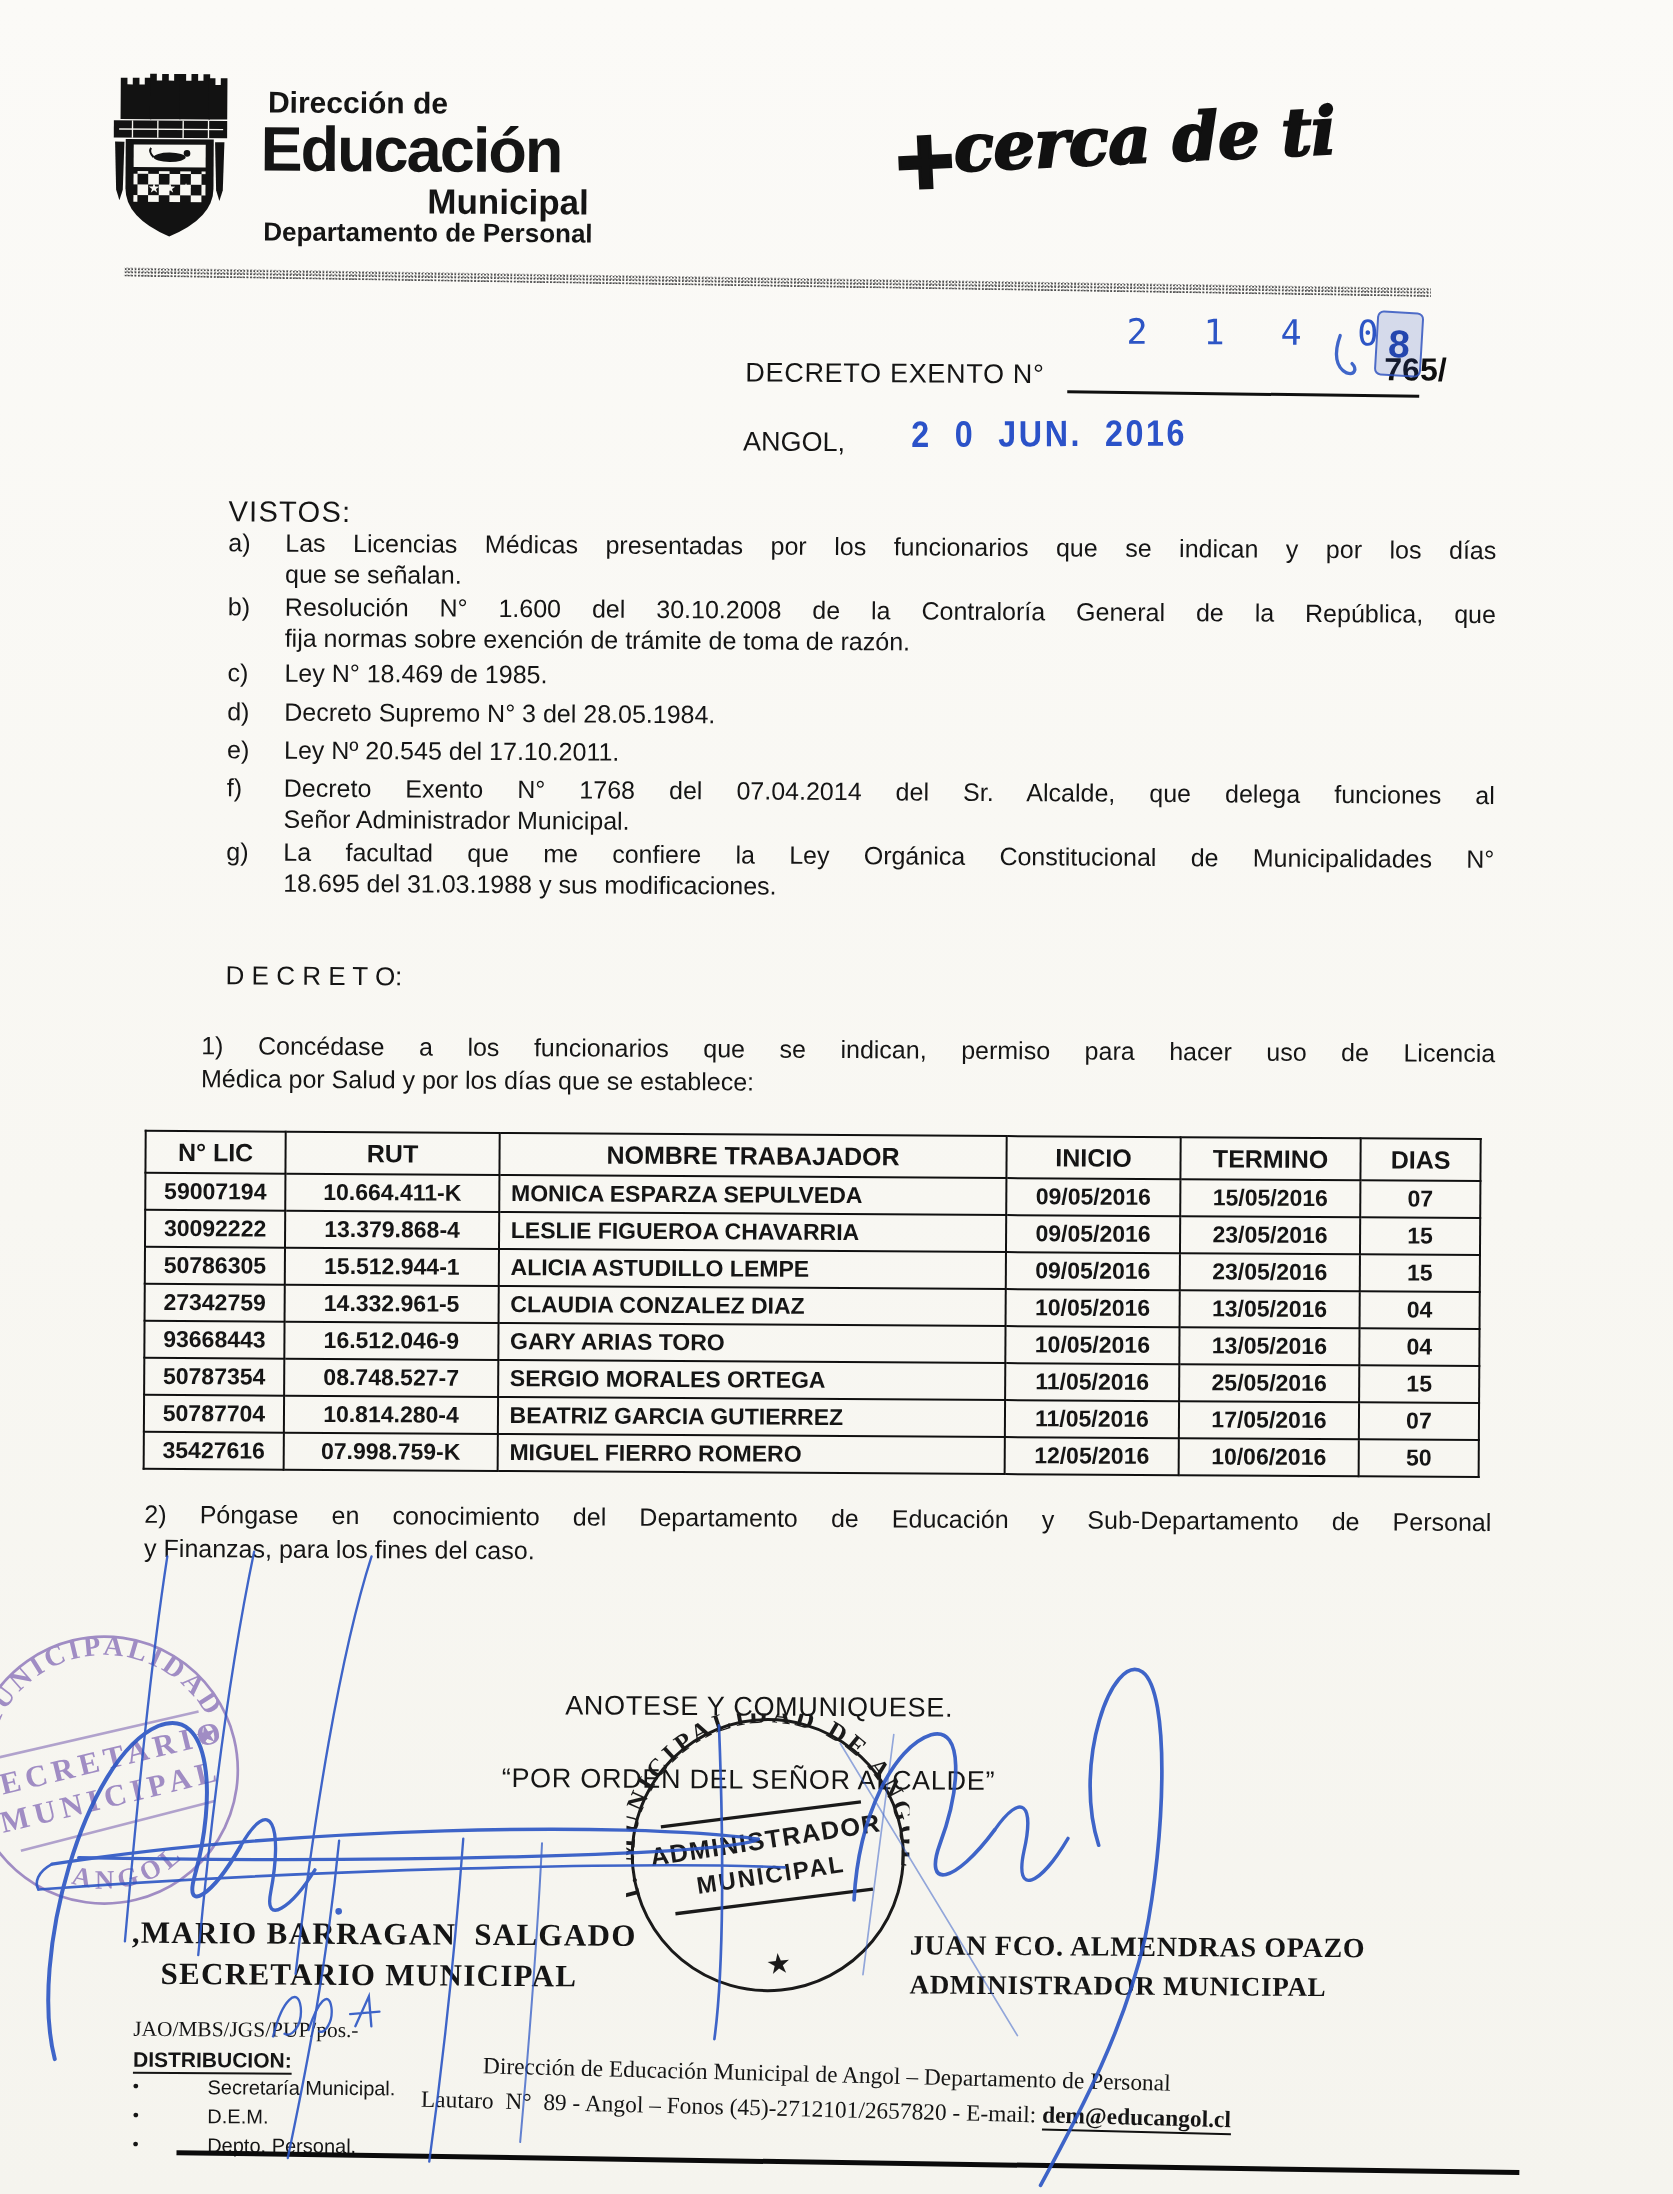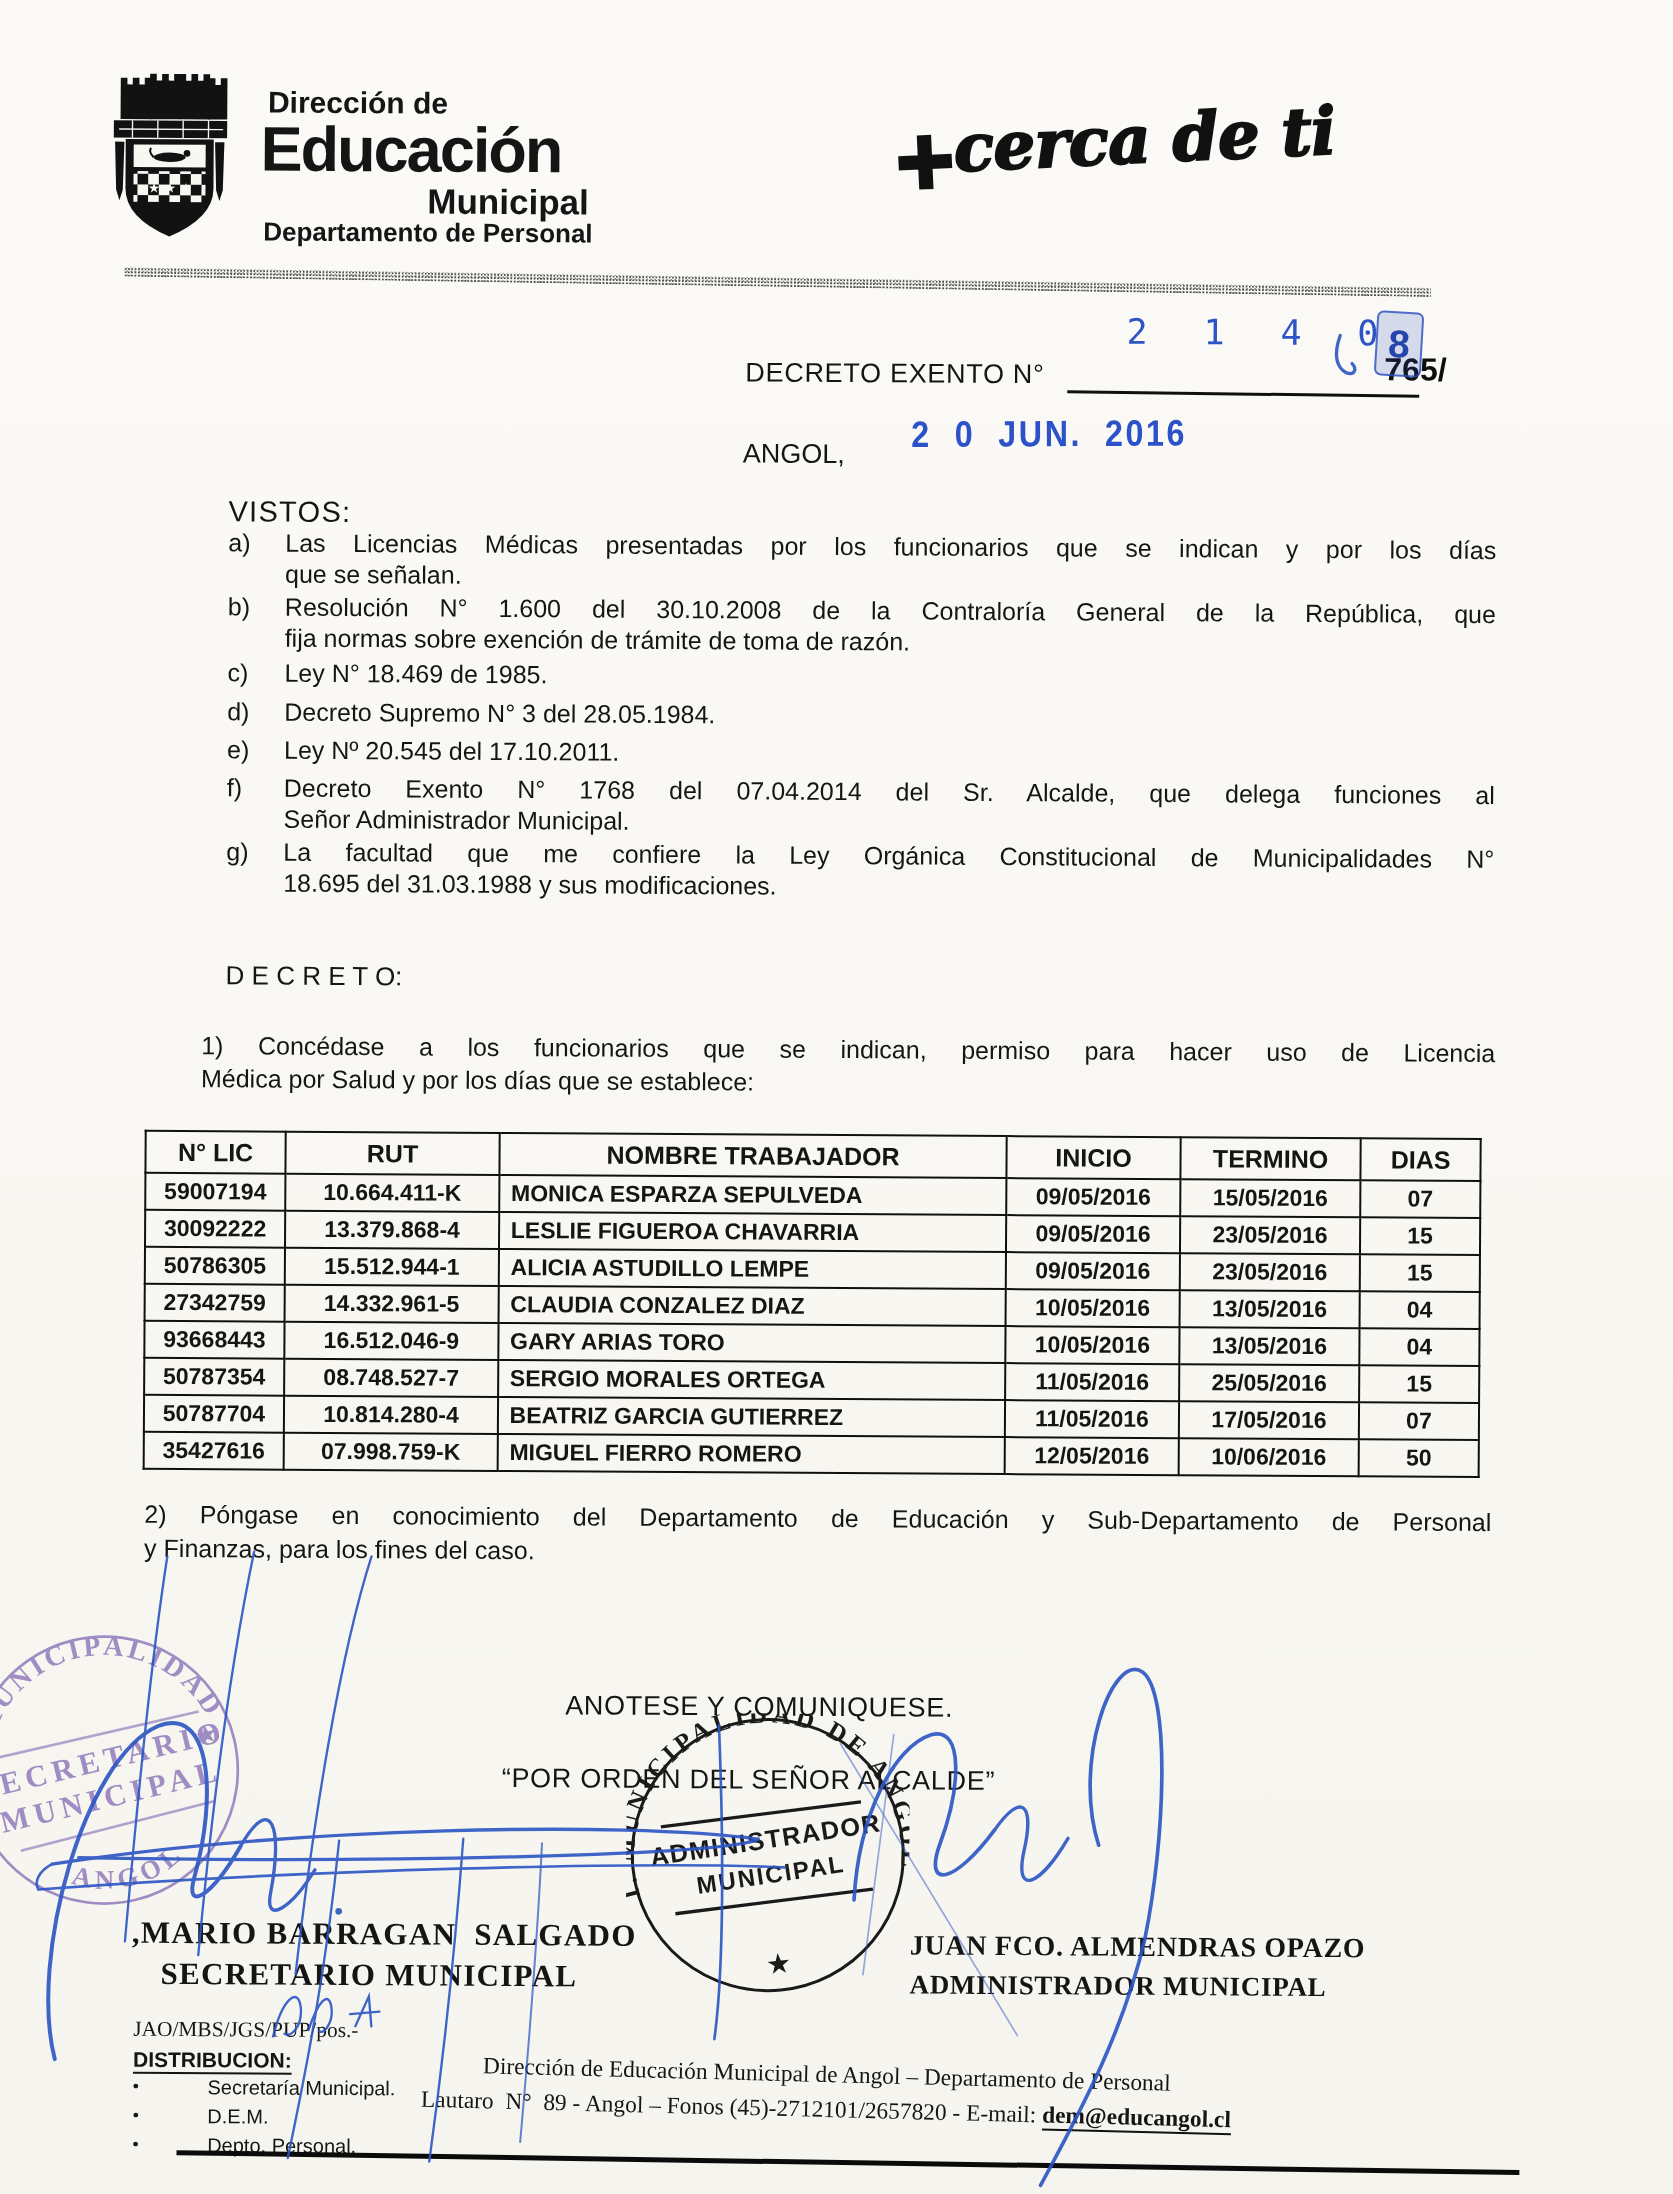--- a/index.html
+++ b/index.html
@@ -31,21 +31,21 @@
       radial-gradient(circle,#8d8d8d 0.7px,rgba(0,0,0,0) 0.9px) 1.3px 2px/4px 4px;}
 
   
   #decree-label{left:746px;top:358px;font-size:27px;letter-spacing:0.7px;}
   #decree-underline{left:1068px;top:390px;width:352px;height:3.3px;background:#101010;transform:rotate(.4deg);}
   #decree-num{left:1127px;top:310px;font-family:"DejaVu Sans Mono",monospace;font-size:35px;letter-spacing:17.4px;color:#2d55c5;}
   #decree-hand{left:1348px;top:348px;font-size:32px;font-weight:bold;color:#0e0e0e;margin-left:37px;}
   #decree-8{left:1376px;top:308px;width:43px;height:61px;background:rgba(44,80,190,.18);
     border:2.7px solid rgba(44,80,190,.8);border-radius:6.7px;color:#2446ae;font-size:39px;font-weight:bold;
     display:flex;align-items:center;justify-content:center;transform:rotate(3deg);}
-  #place{left:744px;top:439px;font-size:27px;}
+  #place{left:744px;top:427px;font-size:27px;}
   #date-stamp{left:905px;top:413px;font-size:34px;font-weight:bold;color:#2b52c8;
     letter-spacing:2.7px;word-spacing:12px;transform:scale(.95,1.08) rotate(-.6deg);}
 
   
   #vistos-h{left:230px;top:499px;font-size:29px;letter-spacing:1.3px;}
   .vitem{left:230px;width:1268px;font-size:25px;line-height:31px;display:flex;}
   .vletter{width:57px;flex:none;}
   .vtext{width:1212px;}
   #va{top:531px}#vb{top:595px}#vc{top:661px}#vd{top:700px}#ve{top:738px}#vf{top:776px}#vg{top:840px}
 

